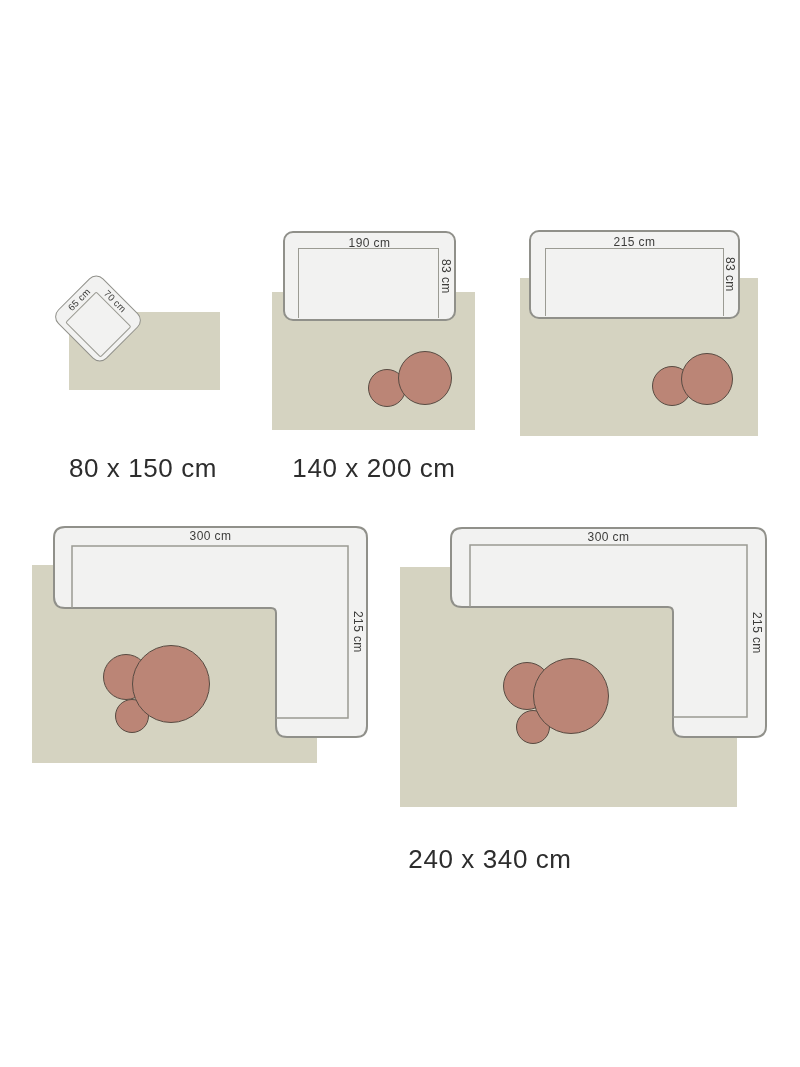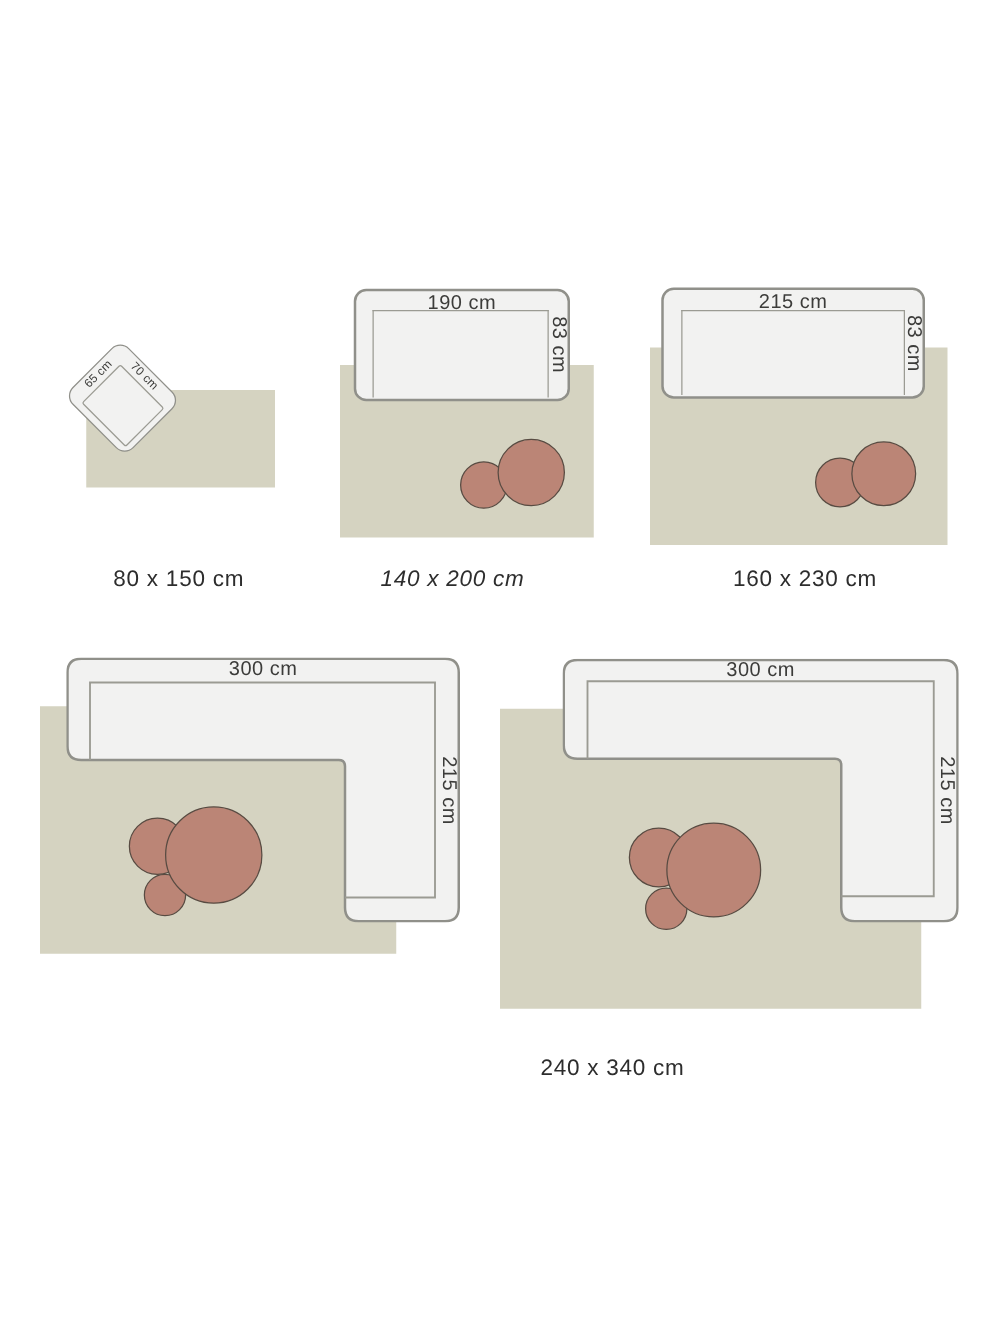--- a/index.html
+++ b/index.html
@@ -45,38 +45,38 @@
     position:absolute;
     background: var(--table_fill, #bb8576);
     border: 1.5px solid var(--table_stroke, #584b42);
     border-radius: 50%;
   }
 
   
   .dim {
     position:absolute;
     color: var(--dim_text, #3c3c3a);
-    font-size: 16px;
+    font-size: 12px;
     letter-spacing: 0.4px;
     display:flex; align-items:center; justify-content:center;
     white-space:nowrap;
   }
   .dim-h { left:0; right:0; top:2px; height:16px; }
   .dim-v {
     writing-mode: vertical-rl;
     top:0; bottom:0; right:0;
   }
   .chair .dim { font-size:9.5px; letter-spacing:0.2px; }
 
   
   .size-label {
     position:absolute;
     width:220px;
     color: var(--label_text, #2d2d2d);
-    font-size:18px;
+    font-size:26px;
     letter-spacing:0.6px;
     text-align:center;
     white-space:nowrap;
   }
 </style>
 </head>
 <body>
 
 <div class="canvas">
 
@@ -94,34 +94,33 @@
 
   <div class="sofa" style="left:283px; top:231px; width:173px; height:90px;">
     <div class="seat" style="left:13px; top:15px; right:15px; bottom:1px;"></div>
     <div class="dim dim-h">190 cm</div>
     <div class="dim dim-v" style="width:16px;">83 cm</div>
   </div>
 
   <div class="circle" style="left:368px; top:369px; width:38px; height:38px;"></div>
   <div class="circle" style="left:398px; top:351px; width:54px; height:54px;"></div>
 
-  <div class="size-label" style="left:252px; top:453px;font-style:italic;">140 x 200 cm</div>
+  <div class="size-label" style="left:264px; top:453px;">140 x 200 cm</div>
 
   <div class="rug" style="left:520px; top:278px; width:238px; height:158px;"></div>
 
   <div class="sofa" style="left:529px; top:230px; width:211px; height:89px;">
     <div class="seat" style="left:14px; top:16px; right:14px; bottom:1px;"></div>
     <div class="dim dim-h">215 cm</div>
     <div class="dim dim-v" style="width:16px;">83 cm</div>
   </div>
 
   <div class="circle" style="left:652px; top:366px; width:40px; height:40px;"></div>
   <div class="circle" style="left:681px; top:353px; width:52px; height:52px;"></div>
 
-  <div class="size-label" style="left:534px; top:453px;">160 x 230 cm</div>
 
   <div class="rug" style="left:32px; top:565px; width:285px; height:198px;"></div>
 
   <div class="lsofa" style="left:53px; top:526px; width:315px; height:212px;">
     <svg width="315" height="212" viewBox="0 0 315 212">
       <path d="M 12,1 H 303 Q 314,1 314,12 V 200 Q 314,211 303,211 H 234 Q 223,211 223,200 V 87 Q 223,82 218,82 H 12 Q 1,82 1,71 V 12 Q 1,1 12,1 Z" style="fill:var(--sofa_fill,#f2f2f1); stroke:var(--sofa_stroke,#90908a); stroke-width:2;"></path>
       <polyline points="19,82 19,20 295,20 295,192 223,192" style="fill:none; stroke:var(--seat_stroke,#9b9b93); stroke-width:1.5;"></polyline>
     </svg>
     <div class="dim dim-h">300 cm</div>
     <div class="dim dim-v" style="left:295px; right:auto; width:20px;">215 cm</div>

